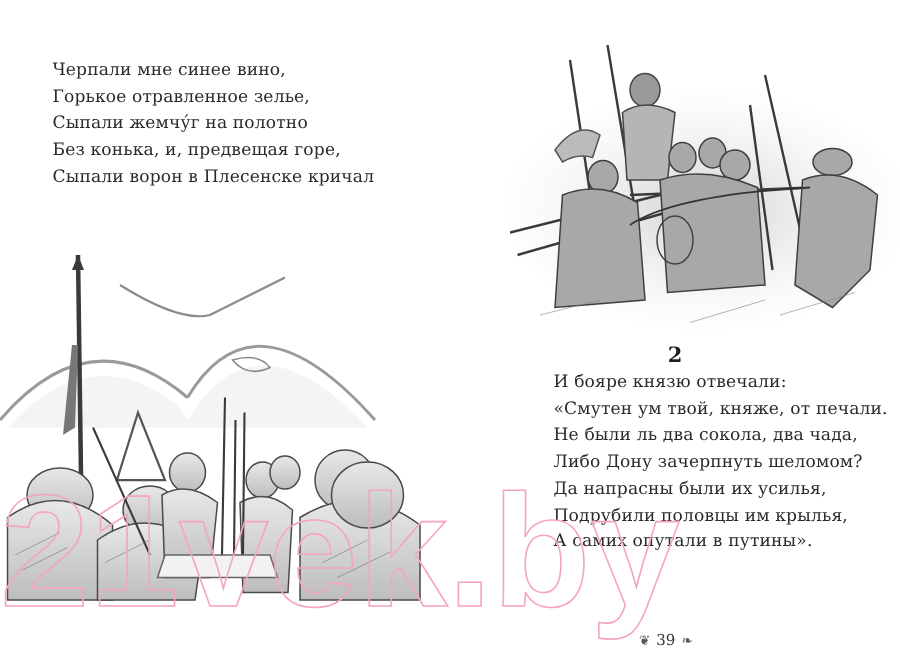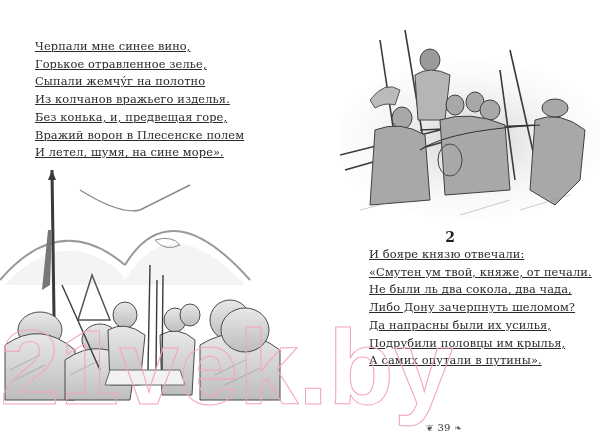--- a/index.html
+++ b/index.html
@@ -16,21 +16,20 @@
     .page { position: absolute; top: 0; height: 441px; }
     .page-left { left: 0; width: 300px; }
     .page-right { left: 300px; width: 300px; }
 
     .stanza {
       position: absolute;
       font-size: 11.4px;
       line-height: 17.7px;
       letter-spacing: 0.1px;
       white-space: nowrap;
-      text-decoration: underline;
     }
     .stanza-left { left: 35px; top: 38px; }
     .stanza-right { left: 69px; top: 246px; }
     .stanza .line { display: block; }
 
     .section-number {
       position: absolute; left: 141px; top: 229px;
       width: 18px; text-align: center;
       font-weight: bold; font-size: 14px; color: #1e1e1e;
     }
@@ -57,24 +56,22 @@
 </head>
 <body>
 
 <div class="spread">
 
   <div class="page page-left">
     <div class="stanza stanza-left">
       <span class="line">Черпали мне синее вино,</span>
       <span class="line">Горькое отравленное зелье,</span>
       <span class="line">Сыпали жемчу́г на полотно</span>
-      <span class="line">Из колчанов вражьего изделья.</span>
       <span class="line">Без конька, и, предвещая горе,</span>
-      <span class="line">Вражий ворон в Плесенске полем</span>
-      <span class="line">И летел, шумя, на сине море».</span>
+      <span class="line">Сыпали ворон в Плесенске кричал</span>
     </div>
 
     <div class="illus illus-hall">
       <svg viewBox="0 0 290 240" xmlns="http://www.w3.org/2000/svg">
         <defs>
           <linearGradient id="wash" x1="0" y1="0" x2="0" y2="1">
             <stop offset="0" stop-color="#e8e8e8"></stop>
             <stop offset="1" stop-color="#bdbdbd"></stop>
           </linearGradient>
         </defs>

